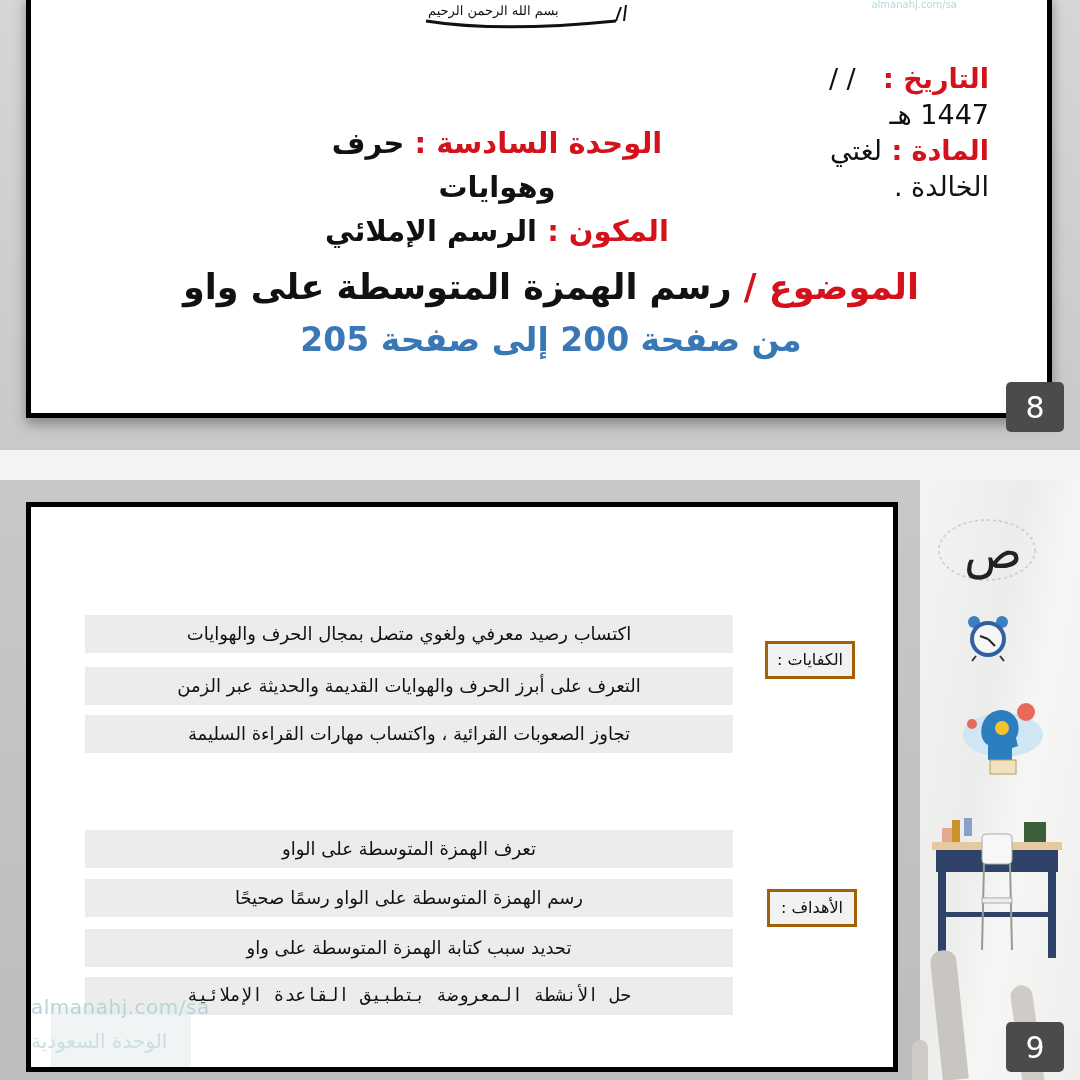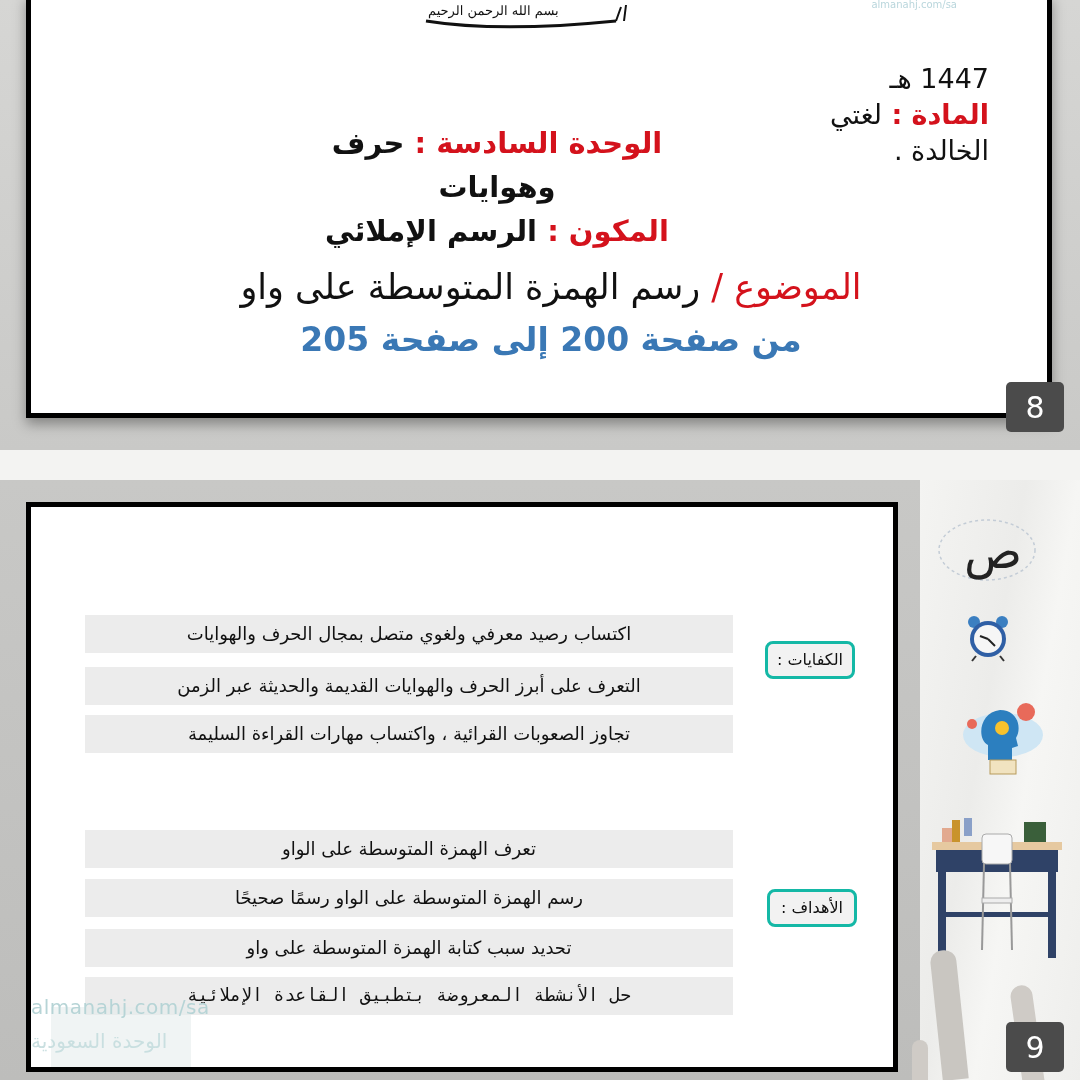--- a/index.html
+++ b/index.html
@@ -32,21 +32,21 @@
     font-size: 27px; line-height: 36px; text-align: right; font-weight: bold;
   }
   .meta-block .line { white-space: nowrap; }
   .meta-block .val { font-weight: normal; }
   .unit-block {
     position: absolute; right: 330px; top: 122px; width: 440px;
     font-size: 29px; line-height: 44px; text-align: center; font-weight: bold;
   }
   .topic {
     position: absolute; left: 120px; top: 262px; width: 800px;
-    text-align: center; font-size: 35px; font-weight: normal; line-height: 52px;
+    text-align: center; font-size: 35px; font-weight: bold; line-height: 52px;
   }
   .pages {
     position: absolute; left: 120px; top: 316px; width: 800px;
     text-align: center; font-size: 33px; font-weight: bold; color: #3a78b5; line-height: 50px;
   }
   .pagenum {
     position: absolute; width: 58px; height: 50px; border-radius: 5px;
     background: #4b4b4b; color: #fff; font-size: 30px;
     display: flex; align-items: center; justify-content: center;
   }
@@ -66,21 +66,21 @@
   .side-deco {
     position: absolute; left: 920px; top: 0; width: 160px; height: 600px;
     background: linear-gradient(100deg, #f4f4f2 0%, #ececea 40%, #f6f6f4 60%, #eeeeec 100%);
   }
   .item {
     position: absolute; left: 54px; width: 648px; height: 38px;
     background: #ececec; text-align: center; font-size: 18px; line-height: 38px; color: #111;
   }
   .label-box {
     position: absolute; width: 90px; height: 38px; box-sizing: border-box;
-    border: 3px solid #14b8a6; border-radius: 8px; background: #f2f2f2;
+    border: 3px solid #a16207; border-radius: 0; background: #f2f2f2;
     font-size: 16px; text-align: center; line-height: 32px; color: #111;
   }
   .wm-text {
     position: absolute; left: 36px; top: 512px; font-size: 20px; color: #b6d4d6; letter-spacing: 0.5px;
   }
   .wm-text2 {
     position: absolute; left: 22px; top: 546px; font-size: 20px; color: #c9dfe0;
   }
   .wm-block {
     position: absolute; background: rgba(230,236,236,0.6);
@@ -92,20 +92,22 @@
 <div class="slide8-wrap">
   <div class="slide8">
     <svg class="bismillah" viewBox="0 0 230 34">
       <path d="M10 22 C 60 30, 120 30, 200 22" stroke="#111" stroke-width="3" fill="none"></path>
       <text x="12" y="16" font-size="13" fill="#111" font-family="DejaVu Serif, serif">بسم الله الرحمن الرحيم</text>
       <path d="M200 22 L205 8 M208 22 L210 6" stroke="#111" stroke-width="2"></path>
     </svg>
     <div class="watermark-top">almanahj.com/sa</div>
 
     <div class="meta-block rtl">
+      <div class="line"><span class="red">التاريخ :</span>
+        <span class="blk val" style="margin-right:18px">/   /</span></div>
       <div class="line blk val">1447 هـ</div>
       <div class="line"><span class="red">المادة :</span>
         <span class="blk val" style="white-space:normal">لغتي الخالدة .</span></div>
     </div>
 
     <div class="unit-block rtl">
       <div><span class="red">الوحدة السادسة :</span>
         <span class="blk">حرف وهوايات</span></div>
       <div><span class="red">المكون :</span>
         <span class="blk">الرسم الإملائي</span></div>

